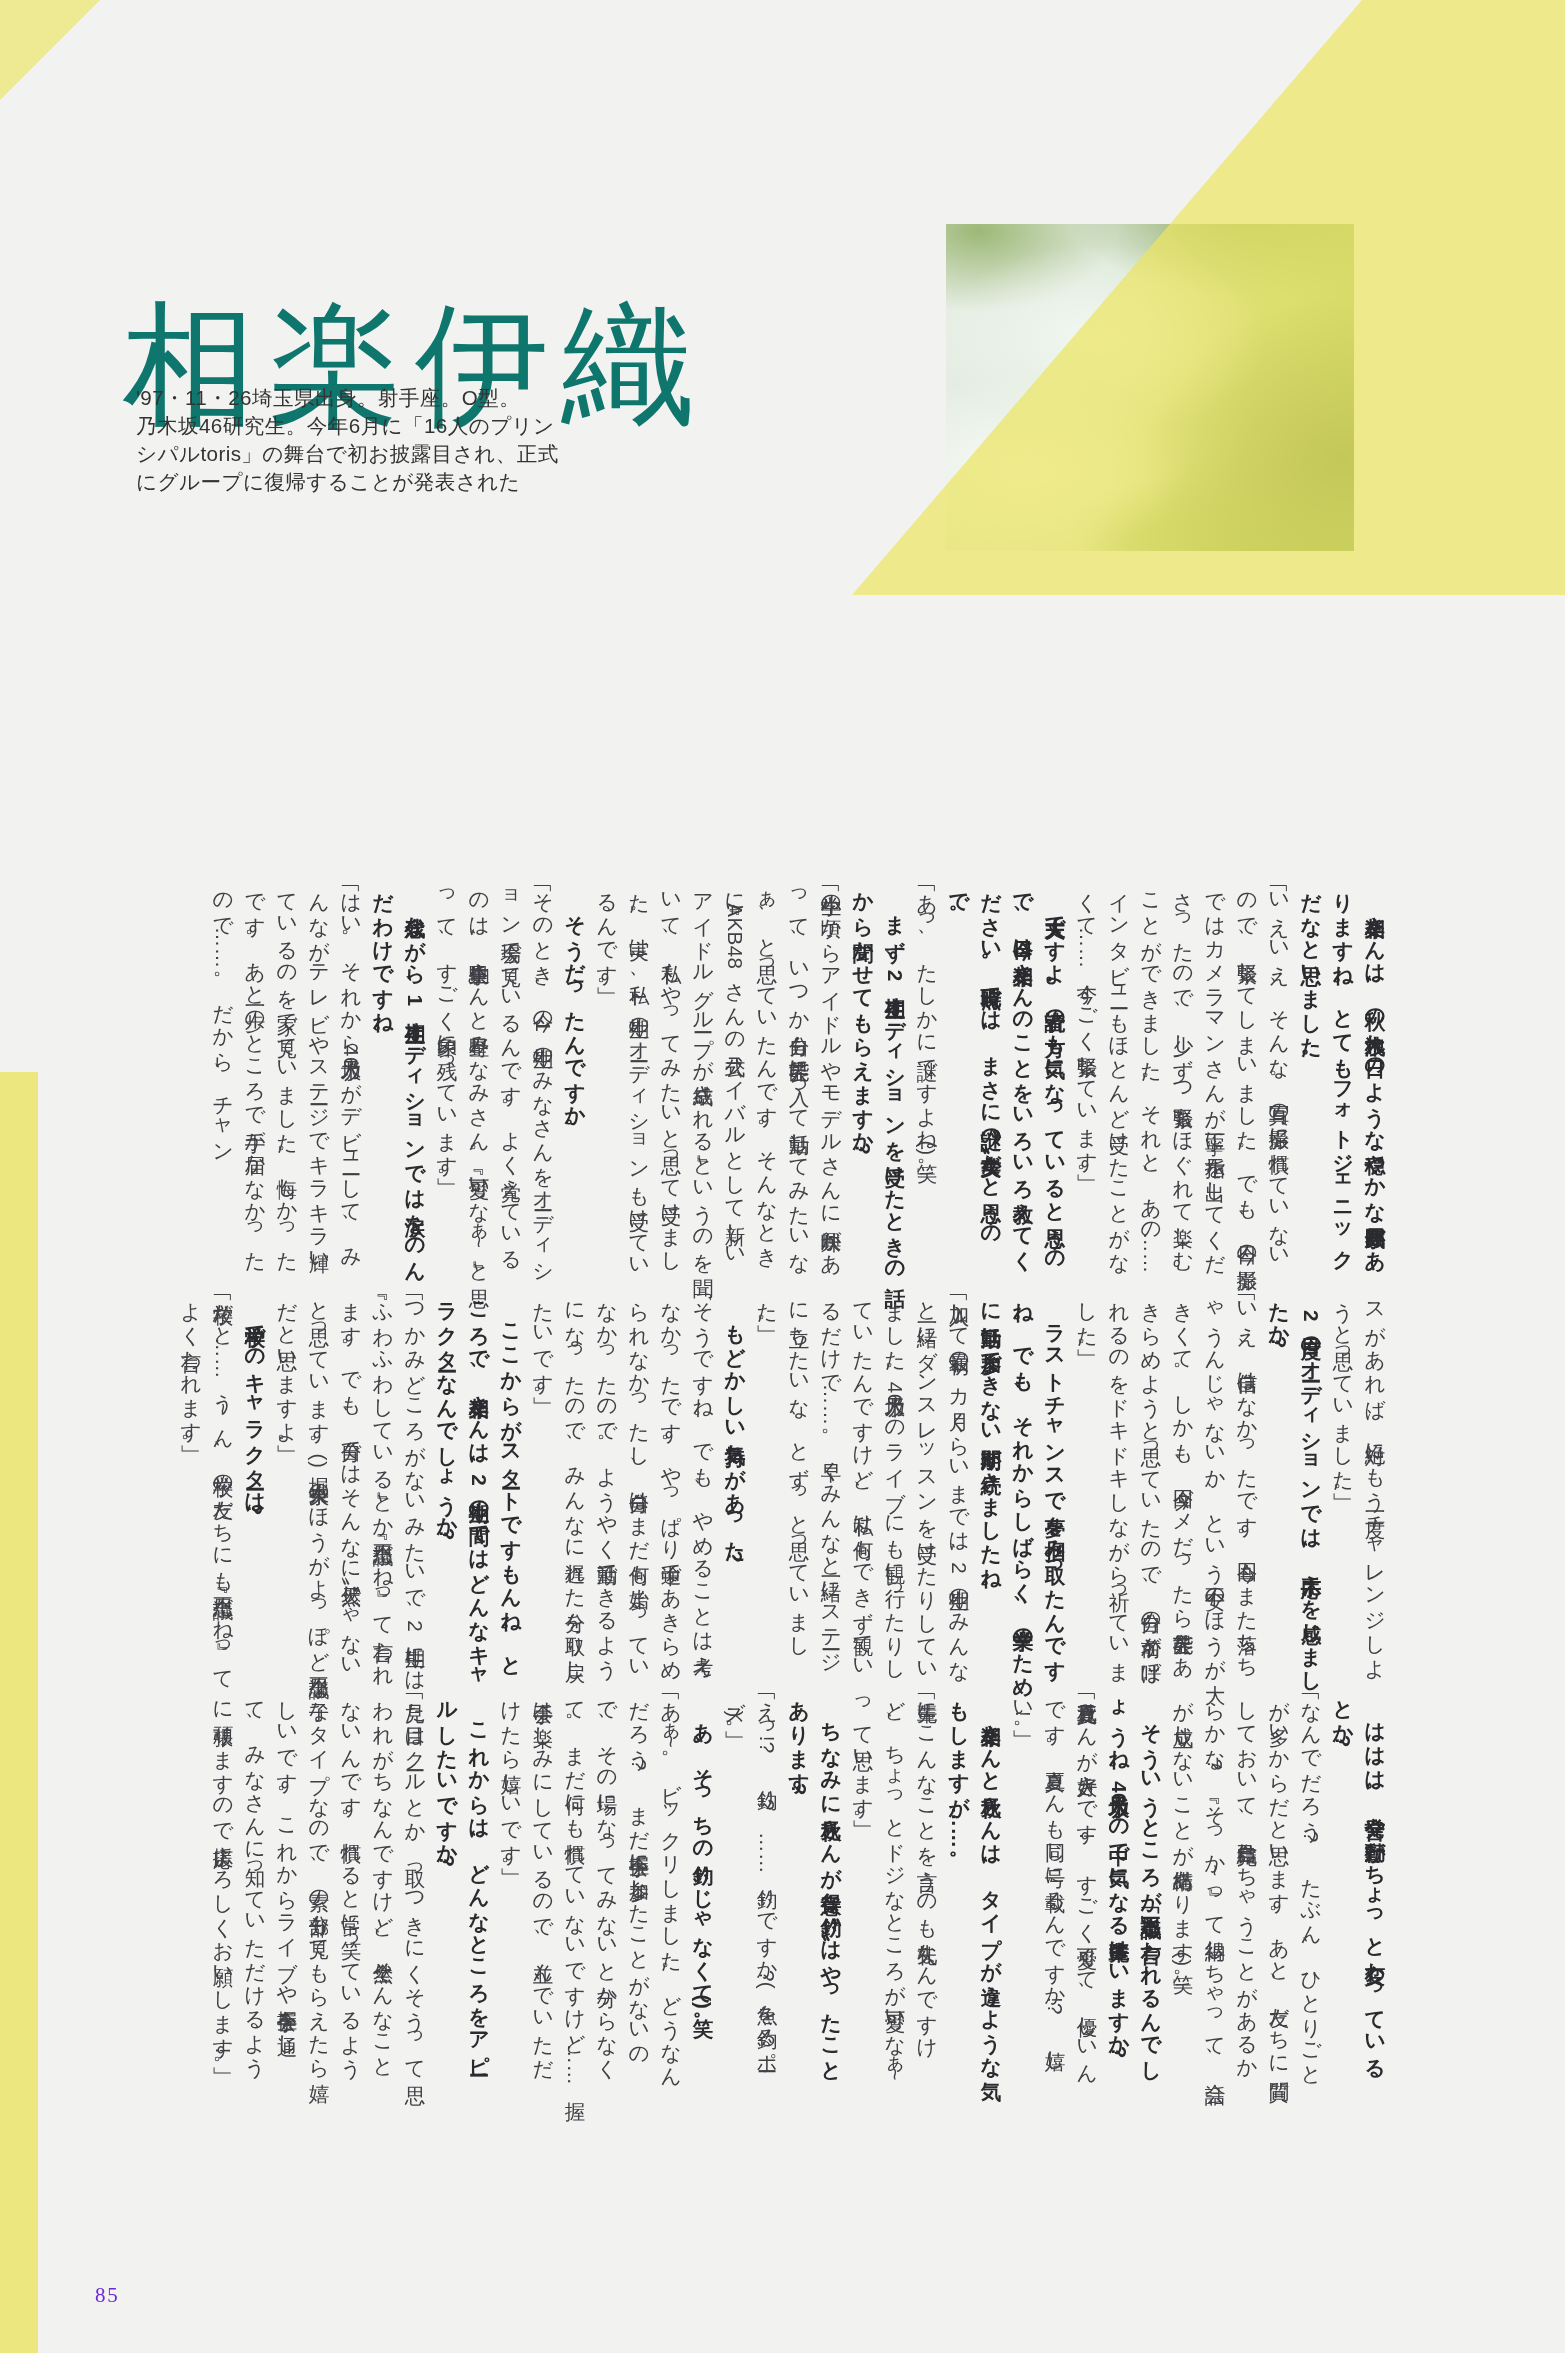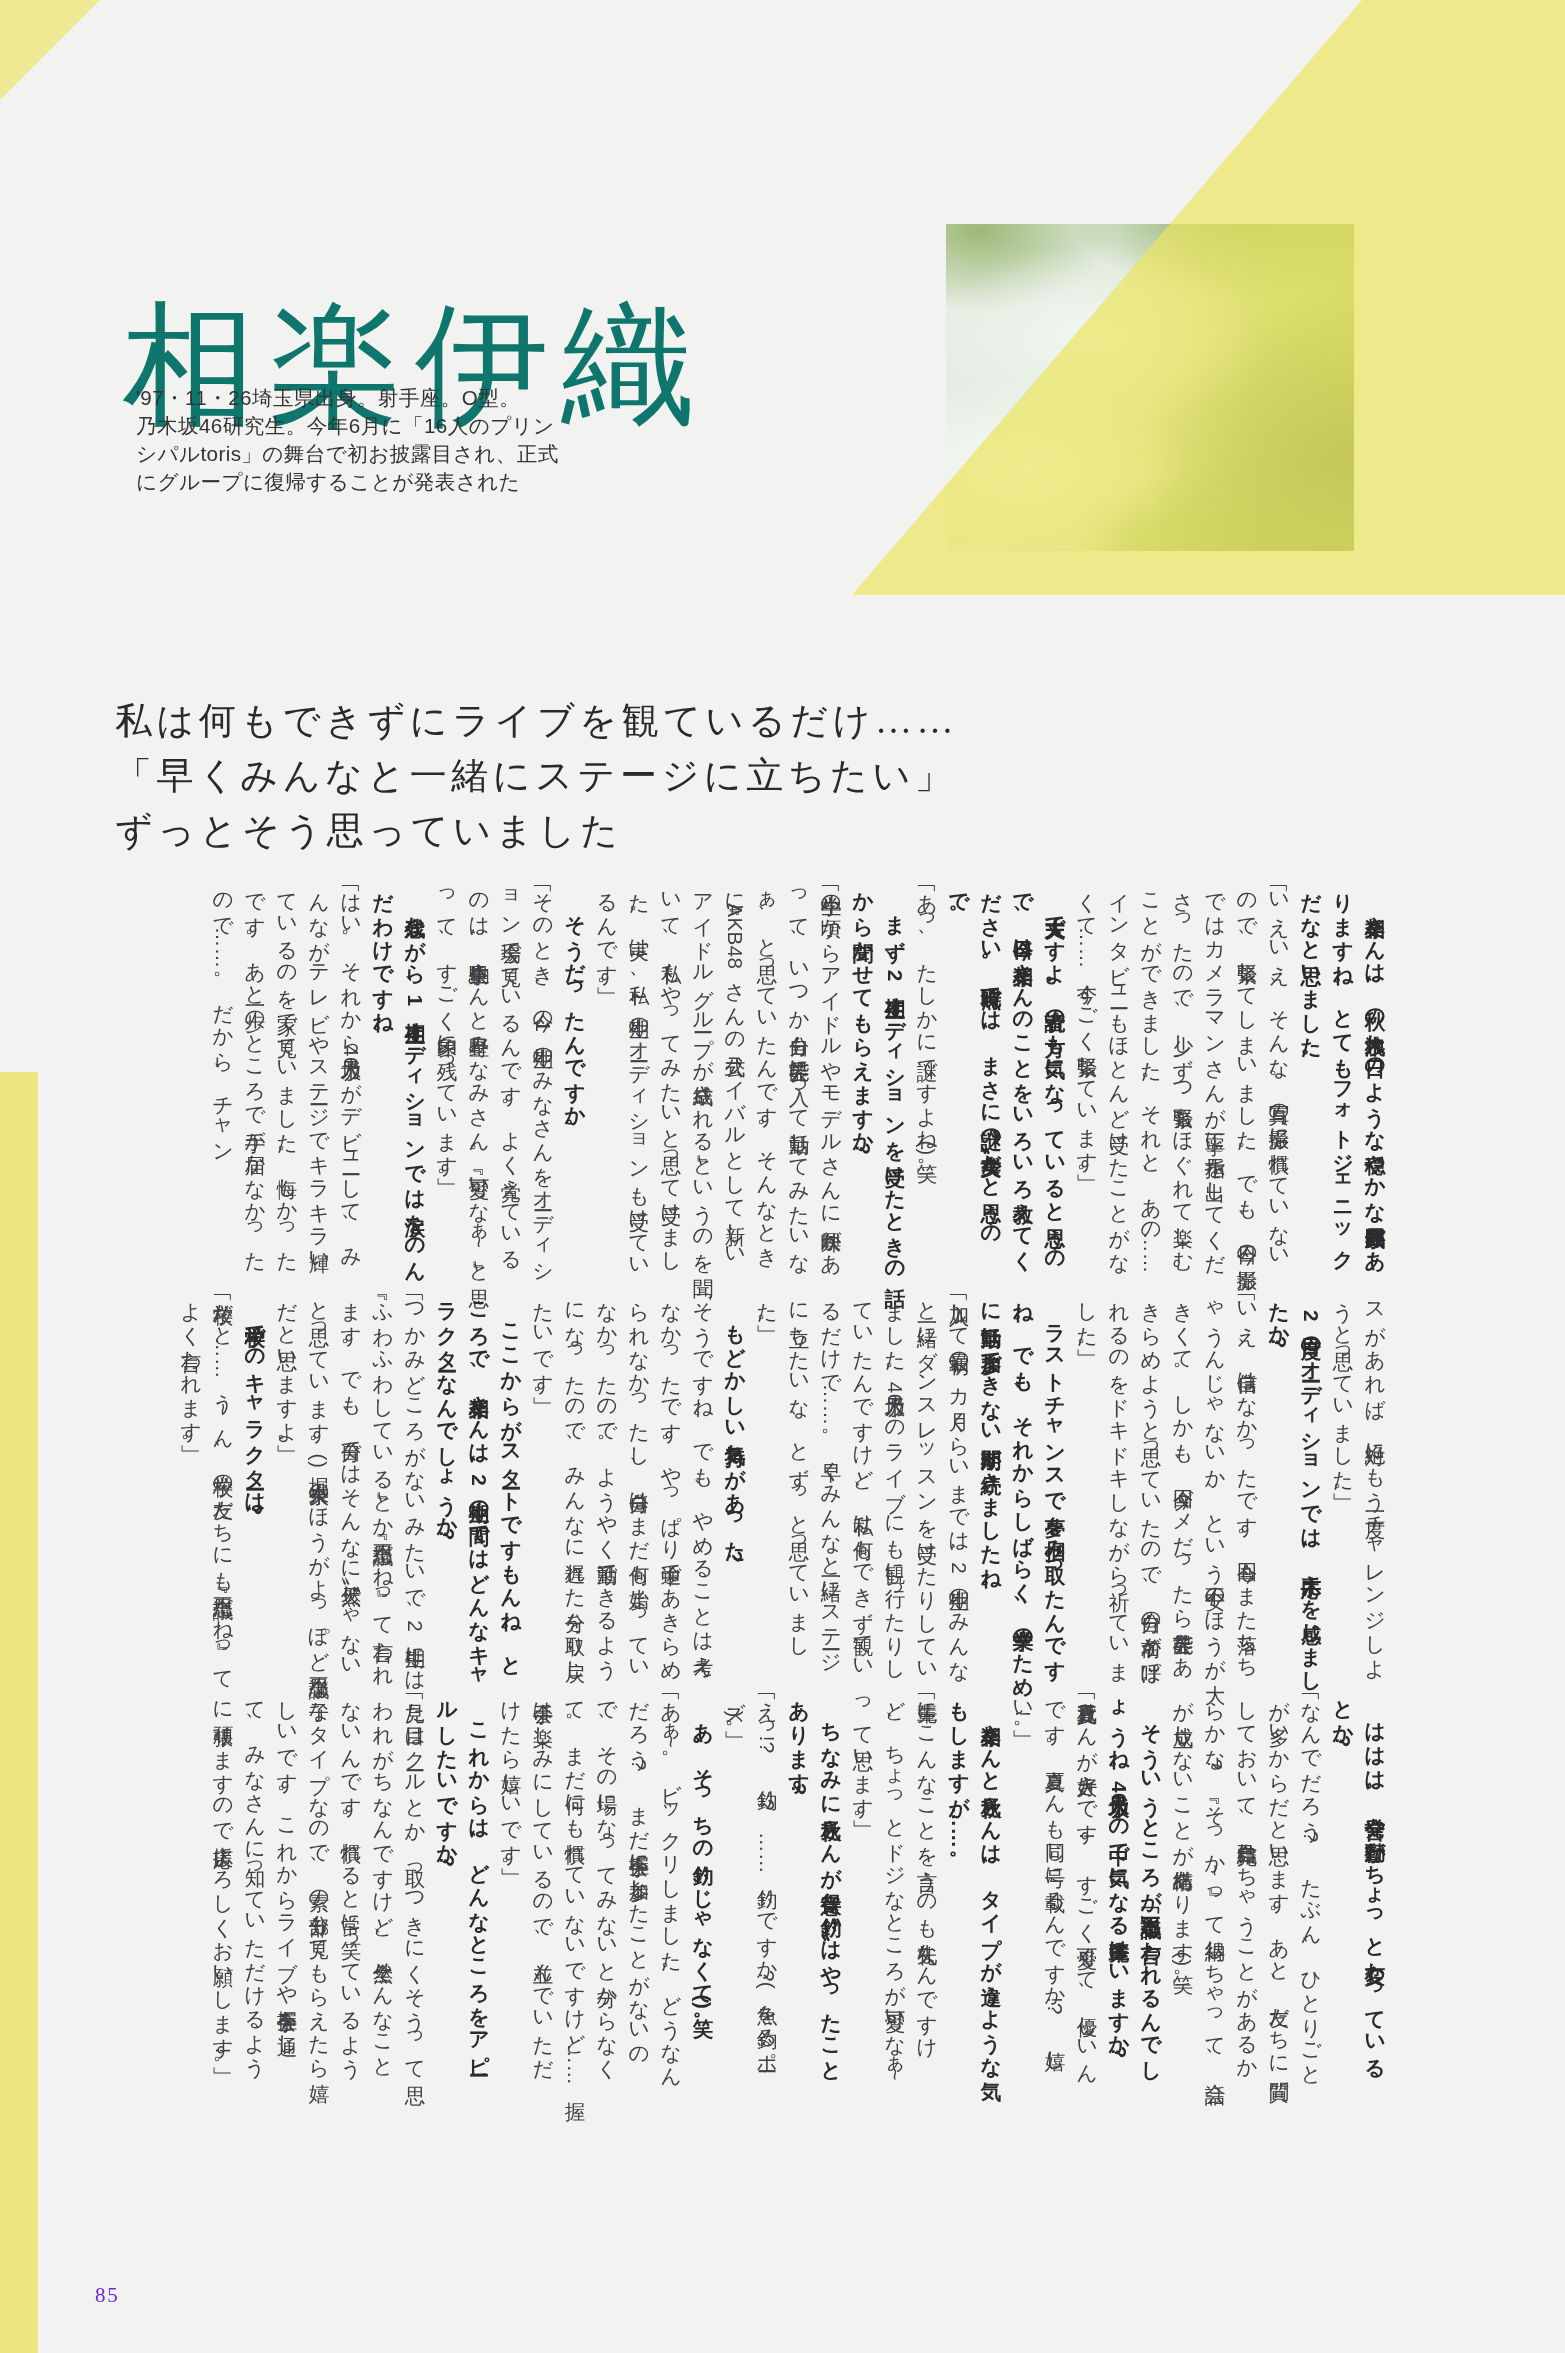--- a/index.html
+++ b/index.html
@@ -48,23 +48,20 @@
   <div class="corner-tl"></div>
   <div class="strip-left"></div>
   <div class="photo"></div>
   <div class="overlay-tr"></div>
 
   <h1 class="title">相楽伊織</h1>
   <p class="profile">'97・11・26埼玉県出身。射手座。O型。
 乃木坂46研究生。今年6月に「16人のプリン
 シパルtoris」の舞台で初お披露目され、正式
 にグループに復帰することが発表された</p>
-  <h2 class="headline">私は何もできずにライブを観ているだけ……
-「早くみんなと一緒にステージに立ちたい」
-ずっとそう思っていました</h2>
 
   <div class="band band-1">
       <span class="seg q">相楽さんは、秋の木洩れ日のような穏やかな雰囲気がありますね。とてもフォトジェニックだなと思いました。</span>
       <span class="seg a">「いえいえ、そんな。写真の撮影に慣れていないので、緊張してしまいました。でも、今日の撮影ではカメラマンさんが丁寧に指示を出してくださったので、少しずつ緊張もほぐれて楽しむことができました。それと、あの……インタビューもほとんど受けたことがなくて……今すごく緊張しています」。</span>
       <span class="seg q">大丈夫ですよ。読者の方も気になっていると思うので、今日は相楽さんのことをいろいろ教えてください。現時点では、まさに〝謎の美少女〟だと思うので。</span>
       <span class="seg a">「あっ、たしかに謎ですよね(笑)」。</span>
       <span class="seg q">まず、2期生オーディションを受けたときの話から聞かせてもらえますか?</span>
       <span class="seg a">「小学生の頃からアイドルやモデルさんに興味があって、いつか自分も芸能界に入って活動してみたいなぁ、と思っていたんです。そんなときに『AKB48さんの公式ライバルとして新しいアイドルグループが結成される』というのを聞いて、私もやってみたいと思って受けました。実は、私、1期生のオーディションも受けているんです」。</span>
       <span class="seg q">そうだったんですか。</span>
       <span class="seg a">「そのとき、今の1期生のみなさんをオーディション会場で見ているんです。よく覚えているのは、生駒里奈さんと星野みなみさん。『可愛いなぁ~』と思って、すごく印象に残っています」。</span>

